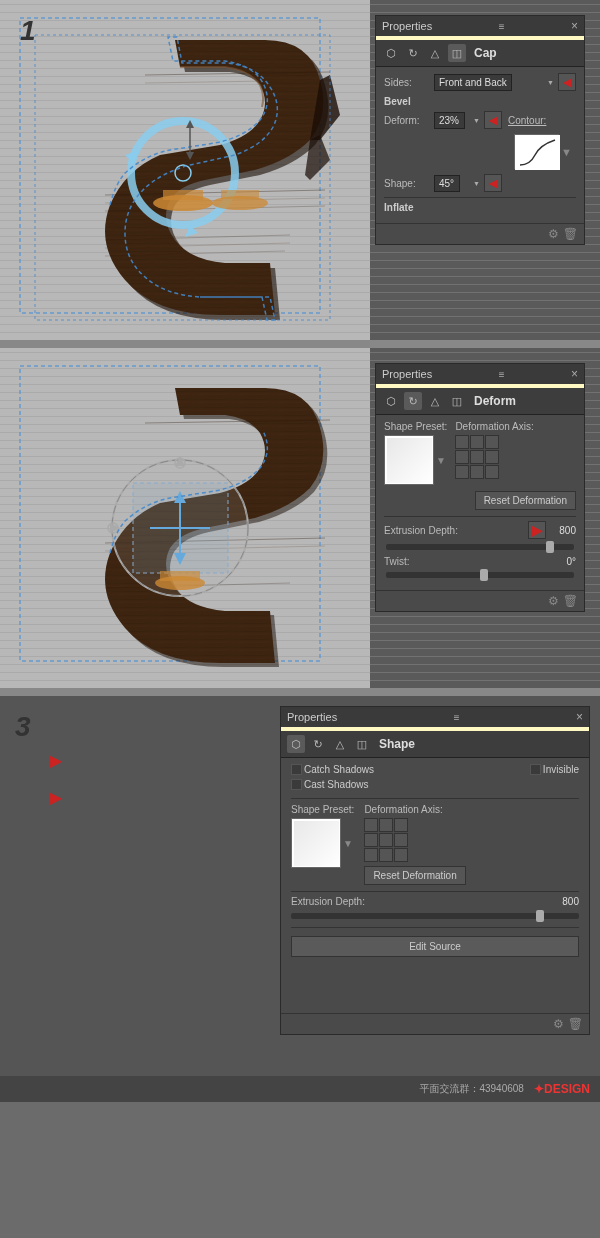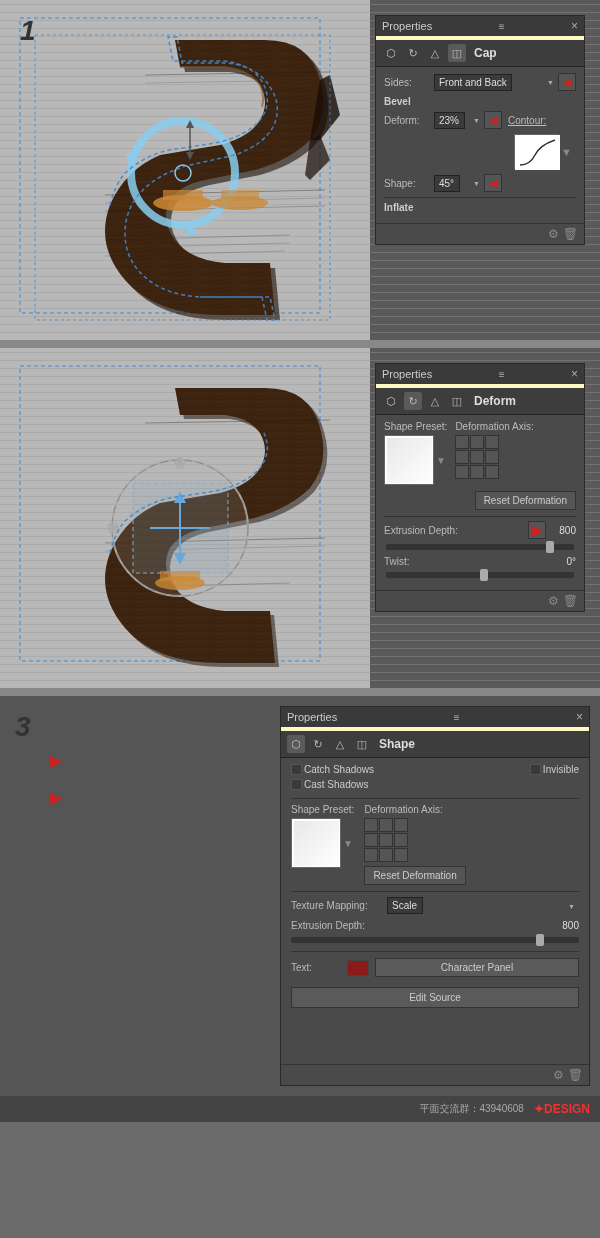--- a/index.html
+++ b/index.html
@@ -825,48 +825,35 @@
             </div>
             <div style="margin-top:4px;text-align:right;">
               <button class="reset-btn">Reset Deformation</button>
             </div>
           </div>
         </div>
 
         <div class="separator"></div>
 
         
-        <div class="full-row" style="margin-top:5px;">
-          <span class="panel-label panel-label-wide">Texture Mapping:</span>
-          <div class="select-wrapper">
-            <select class="panel-select">
-              <option>Scale</option>
-            </select>
-          </div>
-        </div>
 
         
         <div class="full-row">
           <span class="panel-label panel-label-wide">Extrusion Depth:</span>
           <span class="panel-number" style="margin-left:auto;">800</span>
         </div>
         <div style="margin-bottom:8px;">
           <div class="slider-container">
             <div class="slider-thumb" style="left:85%;"></div>
           </div>
         </div>
 
         <div class="separator"></div>
 
         
-        <div class="full-row" style="margin-top:6px;">
-          <span class="panel-label">Text:</span>
-          <div class="text-color-box"></div>
-          <button class="char-panel-btn">Character Panel</button>
-        </div>
 
         
         <button class="edit-source-btn">Edit Source</button>
 
       </div>
 
       <div style="height:50px;"></div>
 
       <div class="panel-footer">
         <span class="footer-icon">⚙</span>

